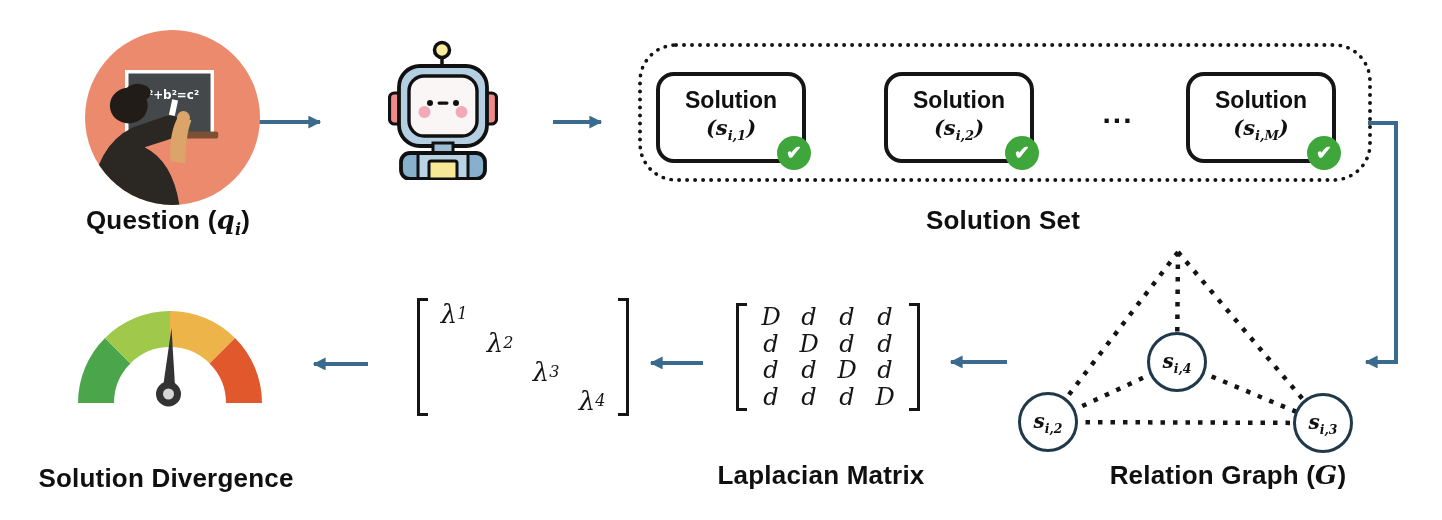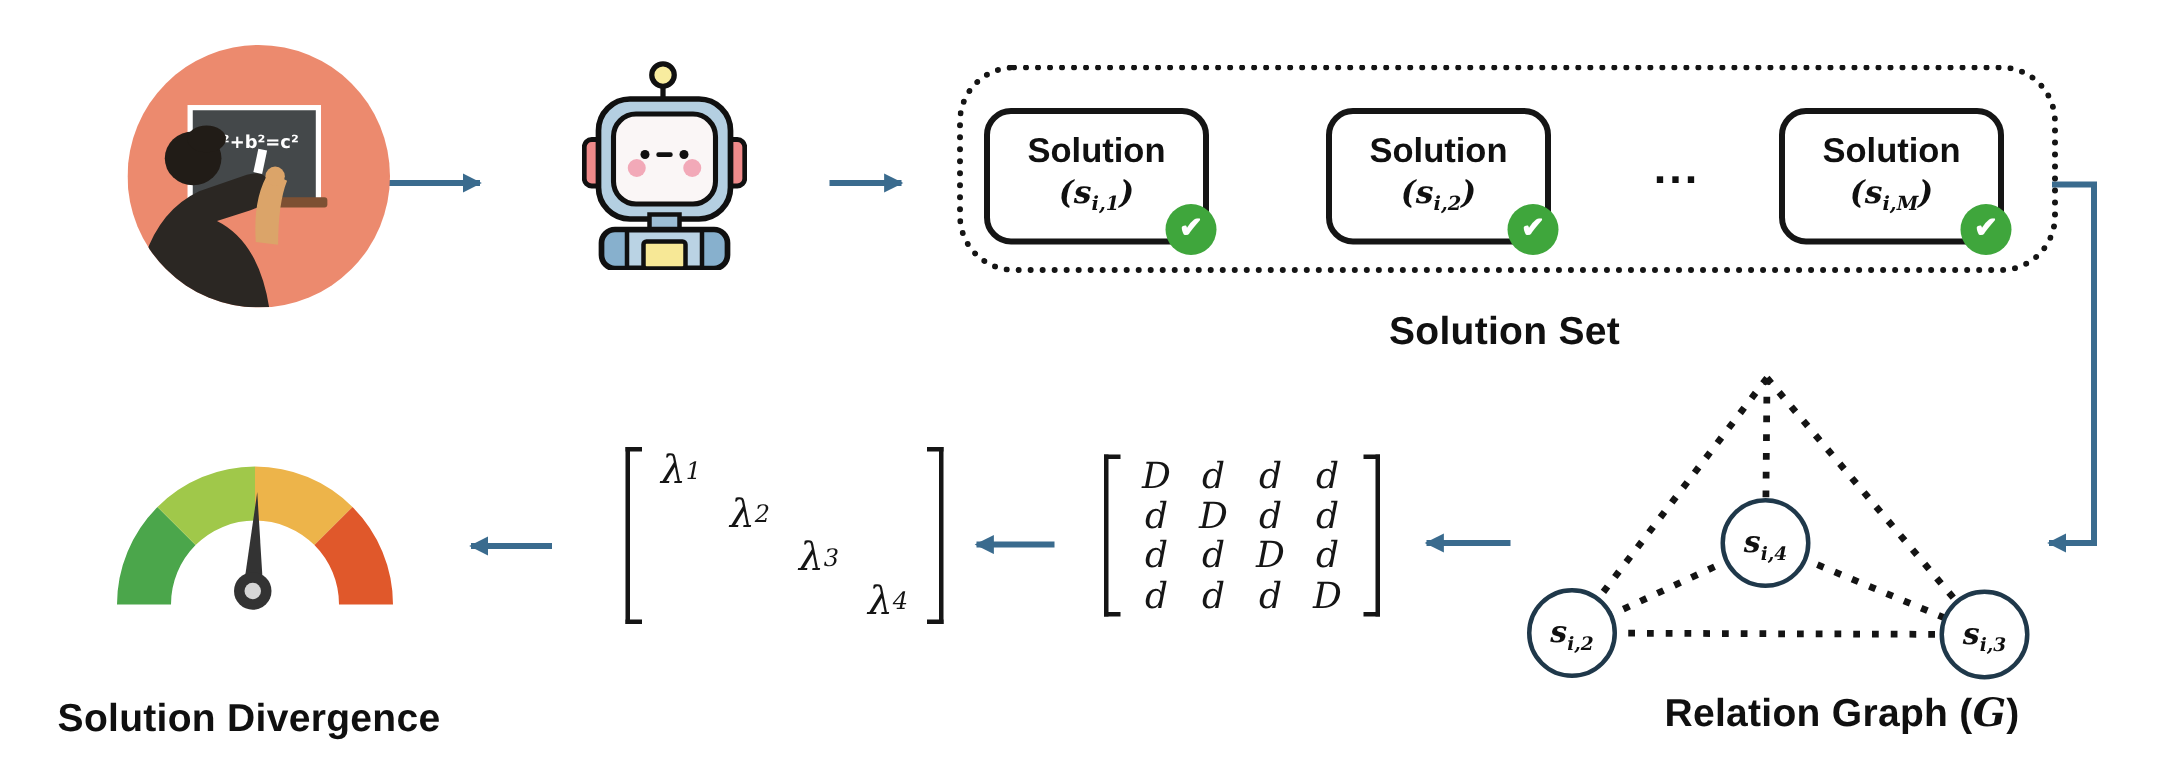--- a/index.html
+++ b/index.html
@@ -87,20 +87,24 @@
       <g>
         <path d="M5,176 Q10,116 48,98 L80,87 Q93,83 95,94 Q97,106 82,111 L60,118 Q88,132 95,176 Z" fill="#2b2723"></path>
         <ellipse cx="44" cy="76" rx="19" ry="18" fill="#211c17"></ellipse>
         <ellipse cx="53" cy="63" rx="13" ry="9" fill="#211c17"></ellipse>
         <path d="M86,132 Q84,102 95,85 L107,91 Q101,106 101,134 Z" fill="#dba469"></path>
         <circle cx="99" cy="88" r="6.5" fill="#dba469"></circle>
         <rect x="86" y="70" width="6" height="16" fill="#ffffff" transform="rotate(12 89 78)"></rect>
       </g>
     </g>
   </svg>
+  <div class="lbl" style="left:38px;top:205px;width:260px;">
+    <span>Question</span>
+    <span>(</span><span class="mvar">q</span><sub class="mvar">i</sub><span>)</span>
+  </div>
 
   <svg style="position:absolute;left:388px;top:40px;" width="110" height="140" viewBox="0 0 110 140">
     <line x1="54" y1="14" x2="54" y2="28" stroke="#101010" stroke-width="3.5"></line>
     <circle cx="54" cy="10" r="7.5" fill="#f8ec9f" stroke="#101010" stroke-width="3.5"></circle>
     <rect x="1.5" y="53" width="13" height="31" rx="5" fill="#ef8a8a" stroke="#101010" stroke-width="3.2"></rect>
     <rect x="95.5" y="53" width="13" height="31" rx="5" fill="#ef8a8a" stroke="#101010" stroke-width="3.2"></rect>
     <rect x="11" y="26" width="88" height="80" rx="21" fill="#b4cfe1" stroke="#101010" stroke-width="3.8"></rect>
     <rect x="21" y="36" width="68" height="60" rx="15" fill="#faf6f6" stroke="#101010" stroke-width="3.4"></rect>
     <circle cx="42" cy="63" r="3" fill="#101010"></circle>
     <circle cx="68" cy="63" r="3" fill="#101010"></circle>
@@ -161,20 +165,21 @@
         <span>d</span>
         <span>D</span>
         <span>d</span>
       <span>d</span>
         <span>d</span>
         <span>d</span>
         <span>D</span>
     </div>
     <div class="br r"></div>
   </div>
+  <div class="lbl" style="left:691px;top:460px;width:260px;">Laplacian Matrix</div>
 
   <div class="matrix eig" style="left:417px;top:298px;">
     <div class="br l"></div>
     <div class="cells">
       <span class="e1">
           <span>λ</span>
           <sub>1</sub>
         </span>
       <span class="e2">
           <span>λ</span>

